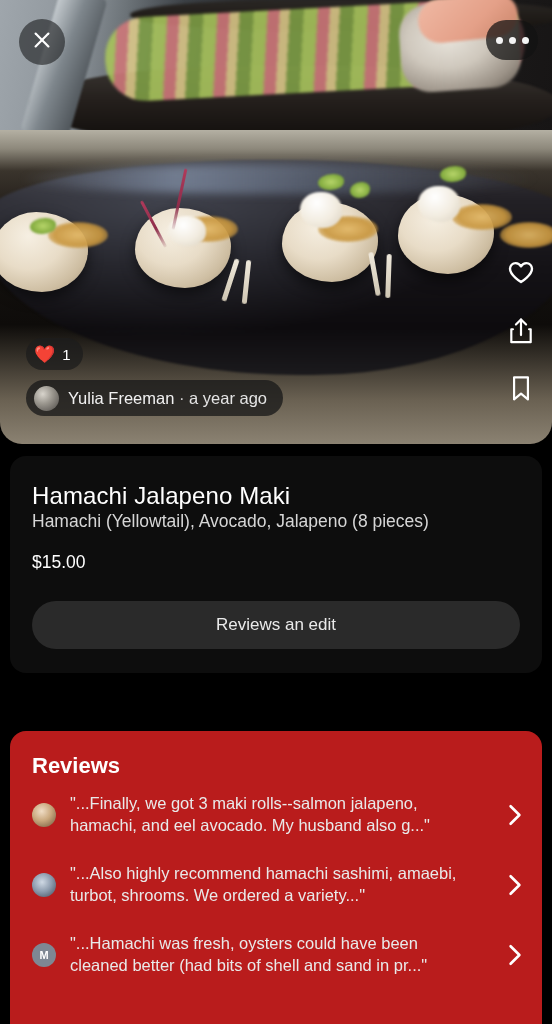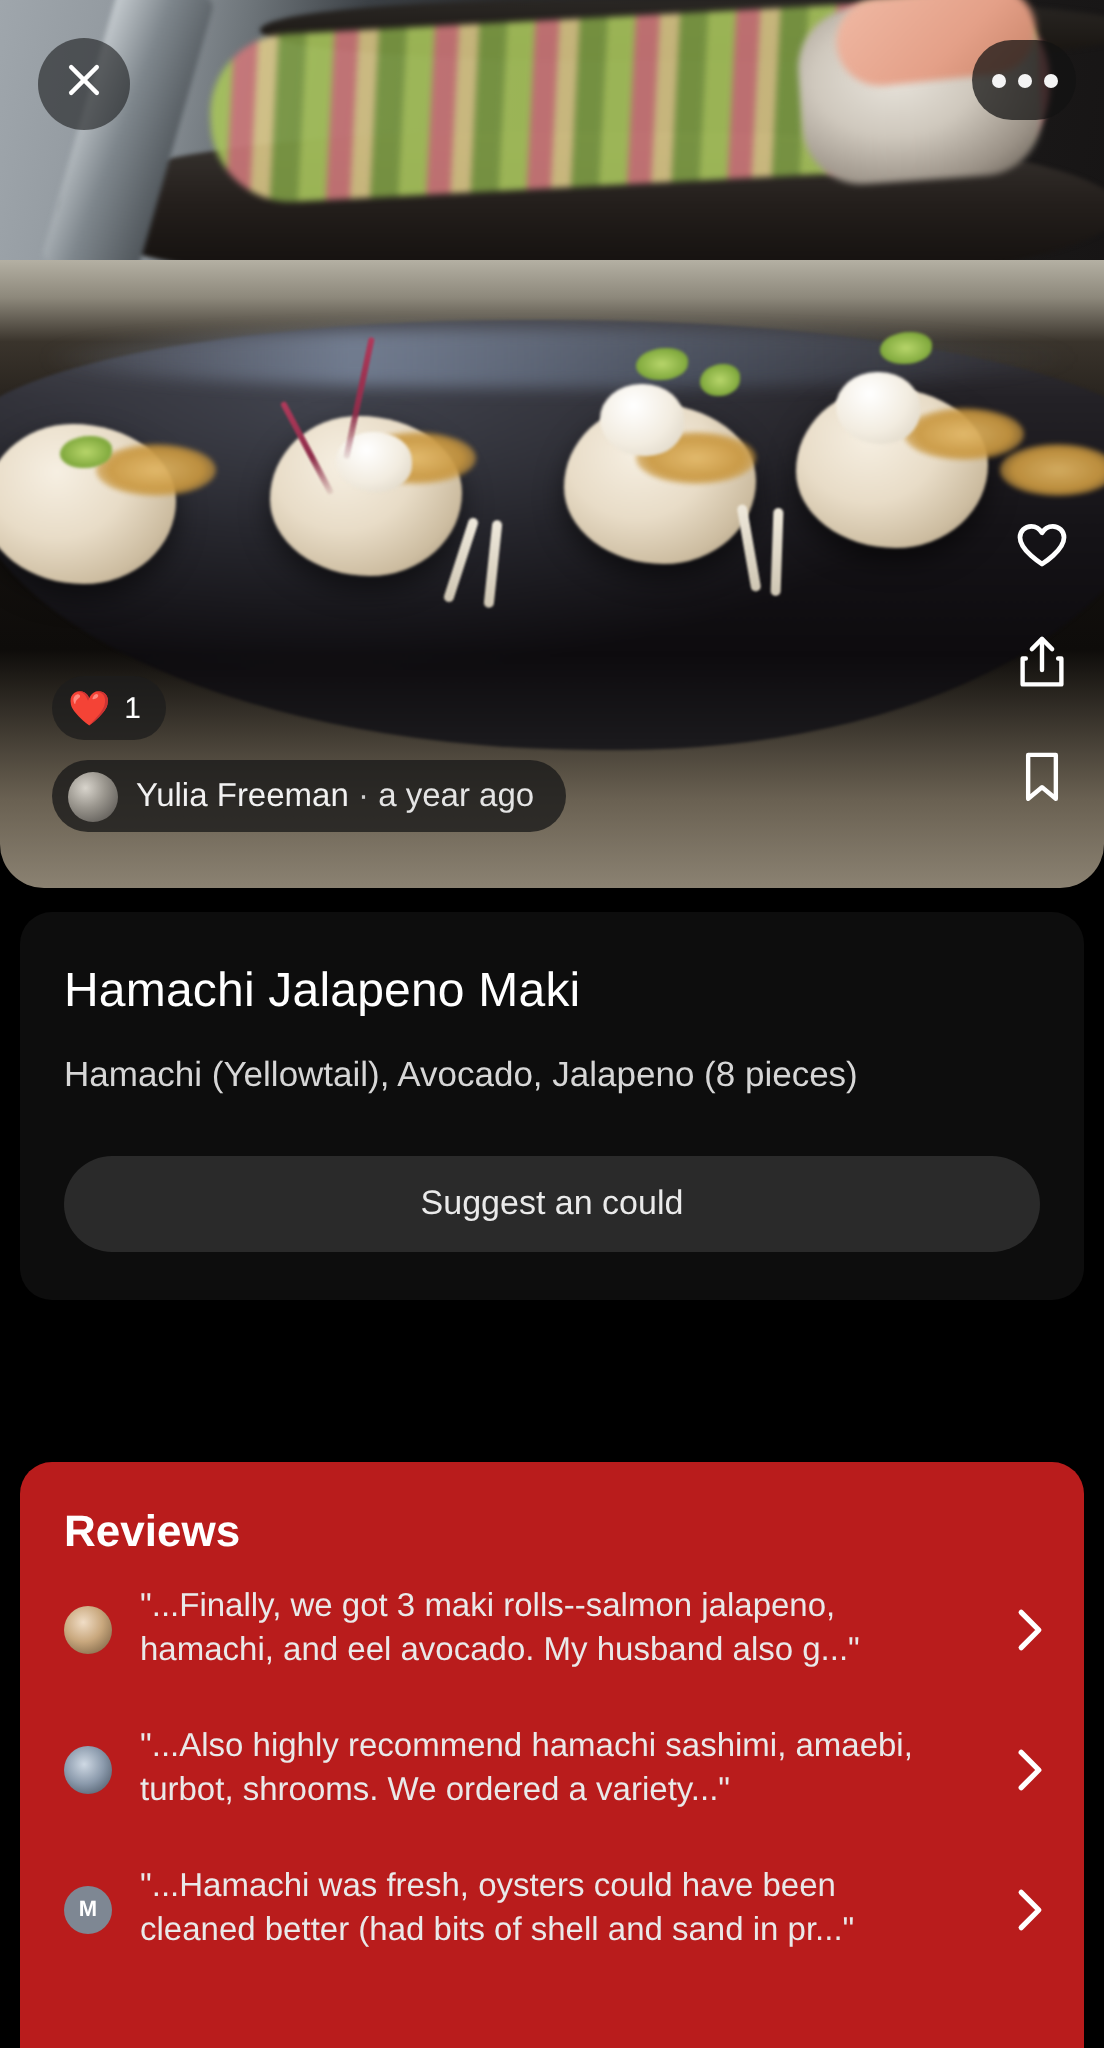--- a/index.html
+++ b/index.html
@@ -282,21 +282,20 @@
   .dish-title {
     color: #ffffff;
     font-size: 24px;
     font-weight: 400;
     letter-spacing: 0.1px;
   }
   .dish-desc {
     color: #d6d6d6;
     font-size: 17.5px;
     line-height: 1.35;
-    margin-top: 16px;
     max-width: 400px;
   }
   .dish-price {
     color: #ffffff;
     font-size: 17.5px;
     margin-top: 18px;
   }
   .btn-row {
     display: flex;
     gap: 16px;
@@ -463,23 +462,24 @@
         <span>Yulia Freeman</span>
         <span class="sep">·</span>
         <span class="ago">a year ago</span>
       </div>
     </div>
   </div>
 
   <div class="details-card">
     <div class="dish-title">Hamachi Jalapeno Maki</div>
     <div class="dish-desc">Hamachi (Yellowtail), Avocado, Jalapeno (8 pieces)</div>
+    <div class="dish-price">$15.00</div>
 
     <div class="btn-row">
-      <button class="pill-btn">Suggest an could</button>
+      <button class="pill-btn">Reviews an edit</button>
     </div>
   </div>
 
   <div class="reviews-card">
     <div class="reviews-title">Reviews</div>
 
     <div class="review-row">
       <div class="rev-avatar a1"></div>
       <div class="rev-text">"...Finally, we got 3 maki rolls--salmon jalapeno, hamachi, and eel avocado. My husband also g..."</div>
       <div class="rev-chevron">

